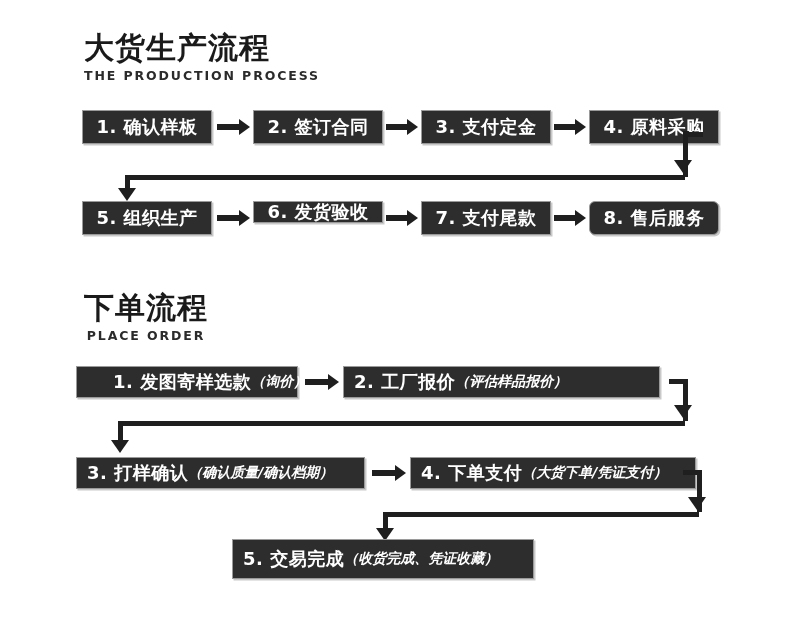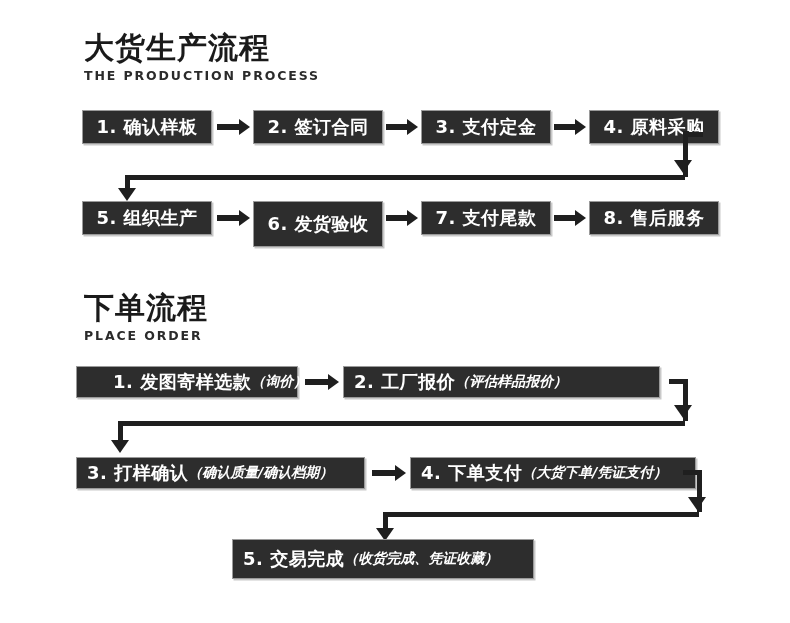--- a/index.html
+++ b/index.html
@@ -149,41 +149,41 @@
 <div class="conn-arrow-down" style="left:118px; top:188px;"></div>
 
 <div class="box center" style="left:82px; top:201px; width:130px; height:34px;">
   <span class="main">5. 组织生产</span>
 </div>
 <div class="arrow-h" style="left:217px; top:218px; width:33px;">
   <span class="shaft" style="width:22px;"></span>
     <span class="head" style="left:22px;"></span>
 </div>
 
-<div class="box center" style="left:253px; top:201px; width:130px; height:46px;">
+<div class="box center" style="left:253px; top:201px; width:130px; height:22px;">
   <span class="main">6. 发货验收</span>
 </div>
 <div class="arrow-h" style="left:386px; top:218px; width:32px;">
   <span class="shaft" style="width:21px;"></span>
     <span class="head" style="left:21px;"></span>
 </div>
 
 <div class="box center" style="left:421px; top:201px; width:130px; height:34px;">
   <span class="main">7. 支付尾款</span>
 </div>
 <div class="arrow-h" style="left:554px; top:218px; width:32px;">
   <span class="shaft" style="width:21px;"></span>
     <span class="head" style="left:21px;"></span>
 </div>
 
-<div class="box center" style="left:589px; top:201px; width:130px; height:34px;">
+<div class="box center" style="left:589px; top:201px; width:130px; height:34px;border-radius:6px;">
   <span class="main">8. 售后服务</span>
 </div>
 
-<div class="section-title" style="left:84px; top:292px;">
+<div class="section-title" style="left:84px; top:292px;text-align:center;">
   <div class="title-cn">下单流程</div>
   <div class="title-en">PLACE ORDER</div>
 </div>
 
 <div class="box left" style="left:76px; top:366px; width:222px; height:32px;padding-left:36px;">
   <span class="main">1. 发图寄样选款</span>
   <span class="sub">（询价）</span>
 </div>
 <div class="arrow-h" style="left:305px; top:382px; width:34px;">
   <span class="shaft" style="width:23px;"></span>

